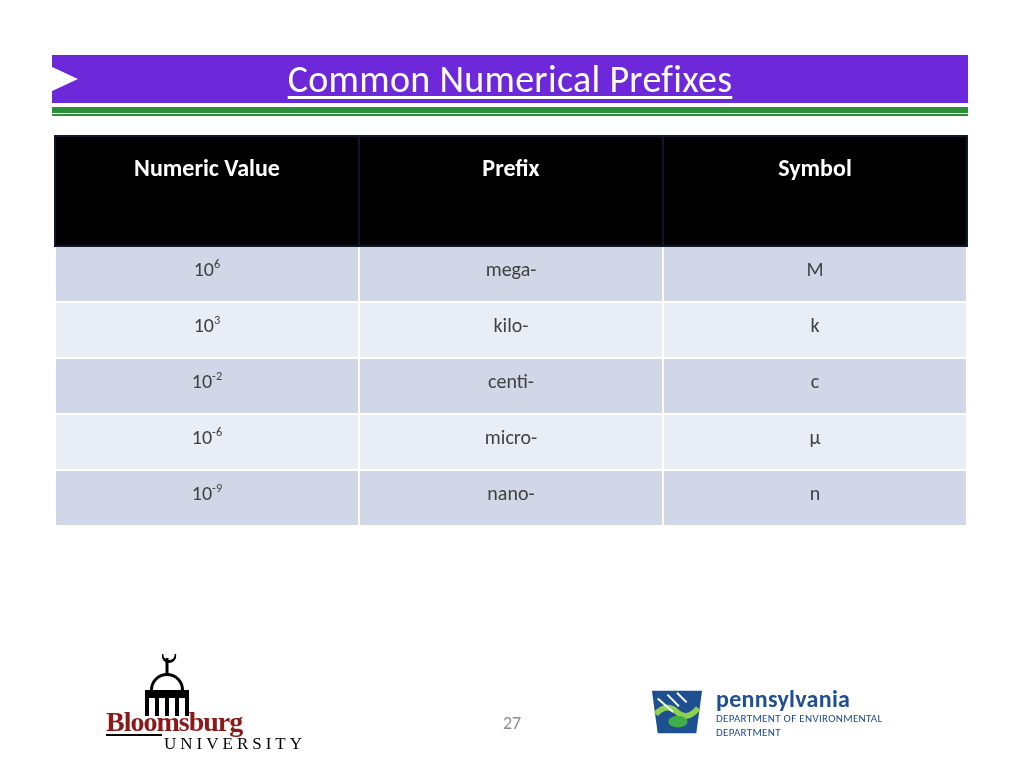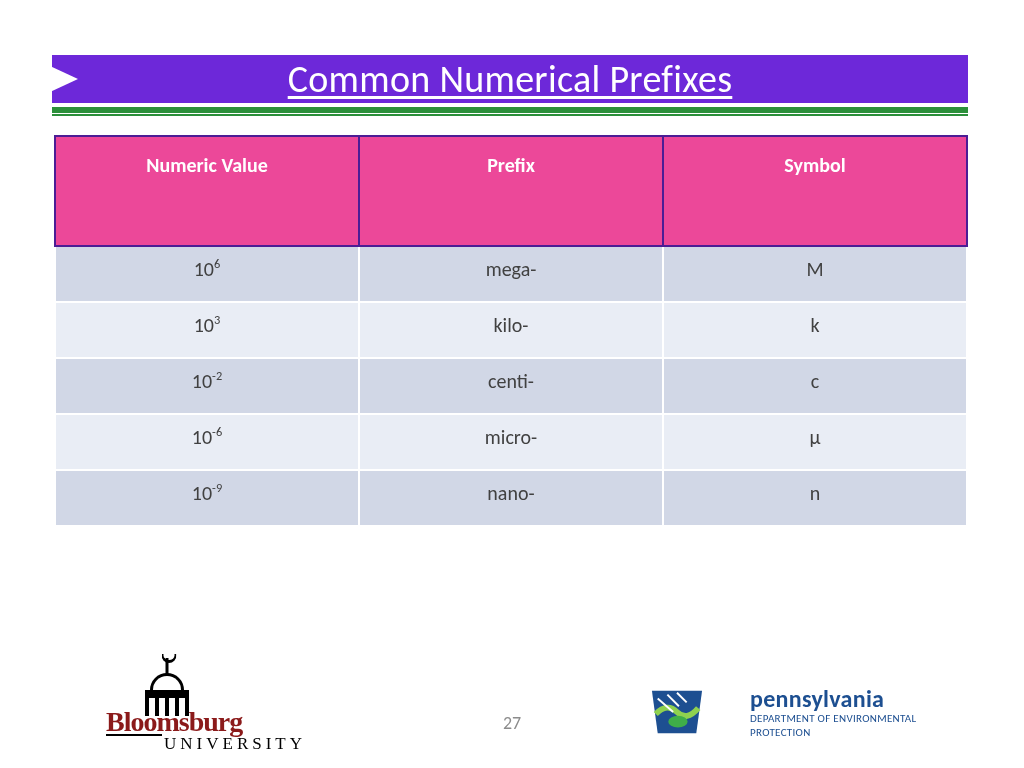--- a/index.html
+++ b/index.html
@@ -62,28 +62,28 @@
   .tbl {
     position: absolute;
     top: 135px;
     left: 54px;
     right: 56px;
     border-collapse: collapse;
     width: 914px;
     table-layout: fixed;
   }
   .tbl th {
-    background: #ec4899;
+    background: #000000;
     color: #fff;
     font-weight: 700;
-    font-size: 20px;
+    font-size: 24px;
     height: 110px;
     vertical-align: top;
     padding-top: 16px;
-    border: 2px solid #4c1d95;
+    border: 2px solid #0f172a;
   }
   .tbl td {
     text-align: center;
     font-size: 20px;
     color: #414141;
     height: 56px;
     border: 2px solid #fff;
     vertical-align: top;
     padding-top: 10px;
   }
@@ -163,21 +163,21 @@
     bottom: 16px;
     width: 320px;
     height: 80px;
     color: #1d4f91;
     display:flex; align-items:center;
   }
   .keystone {
     width:58px; height:54px; position:relative; flex:0 0 auto; margin-right:10px;
   }
   .keystone svg { width:100%; height:100%; display:block; }
-  .padep-text { line-height:1.05;margin-left:34px; }
+  .padep-text { line-height:1.05; }
   .padep-text .pa { font-weight:700; font-size:24px; letter-spacing:.3px; }
   .padep-text .dept { font-size:11px; letter-spacing:.3px; margin-top:2px; }
 </style>
 </head>
 <body>
 
 <div class="title-band">
   <span class="title-arrow"></span>
   <span class="title-text">Common Numerical Prefixes</span>
 </div>
@@ -245,15 +245,15 @@
     <svg viewBox="0 0 60 56">
       <polygon points="4,6 56,6 50,50 10,50" fill="#1d4f91"></polygon>
       <path d="M8 30 Q20 18 30 28 Q40 38 52 24" stroke="#8fd14f" stroke-width="6" fill="none"></path>
       <path d="M10 14 L26 28 M20 10 L32 22 M30 8 L40 18" stroke="#fff" stroke-width="2"></path>
       <ellipse cx="31" cy="38" rx="10" ry="6" fill="#3fae49"></ellipse>
     </svg>
   </div>
   <div class="padep-text">
     <div class="pa">pennsylvania</div>
     <div class="dept">DEPARTMENT OF ENVIRONMENTAL</div>
-    <div class="dept">PROTECTION</div>
+    <div class="dept">DEPARTMENT</div>
   </div>
 </div>
 
 </body></html>

